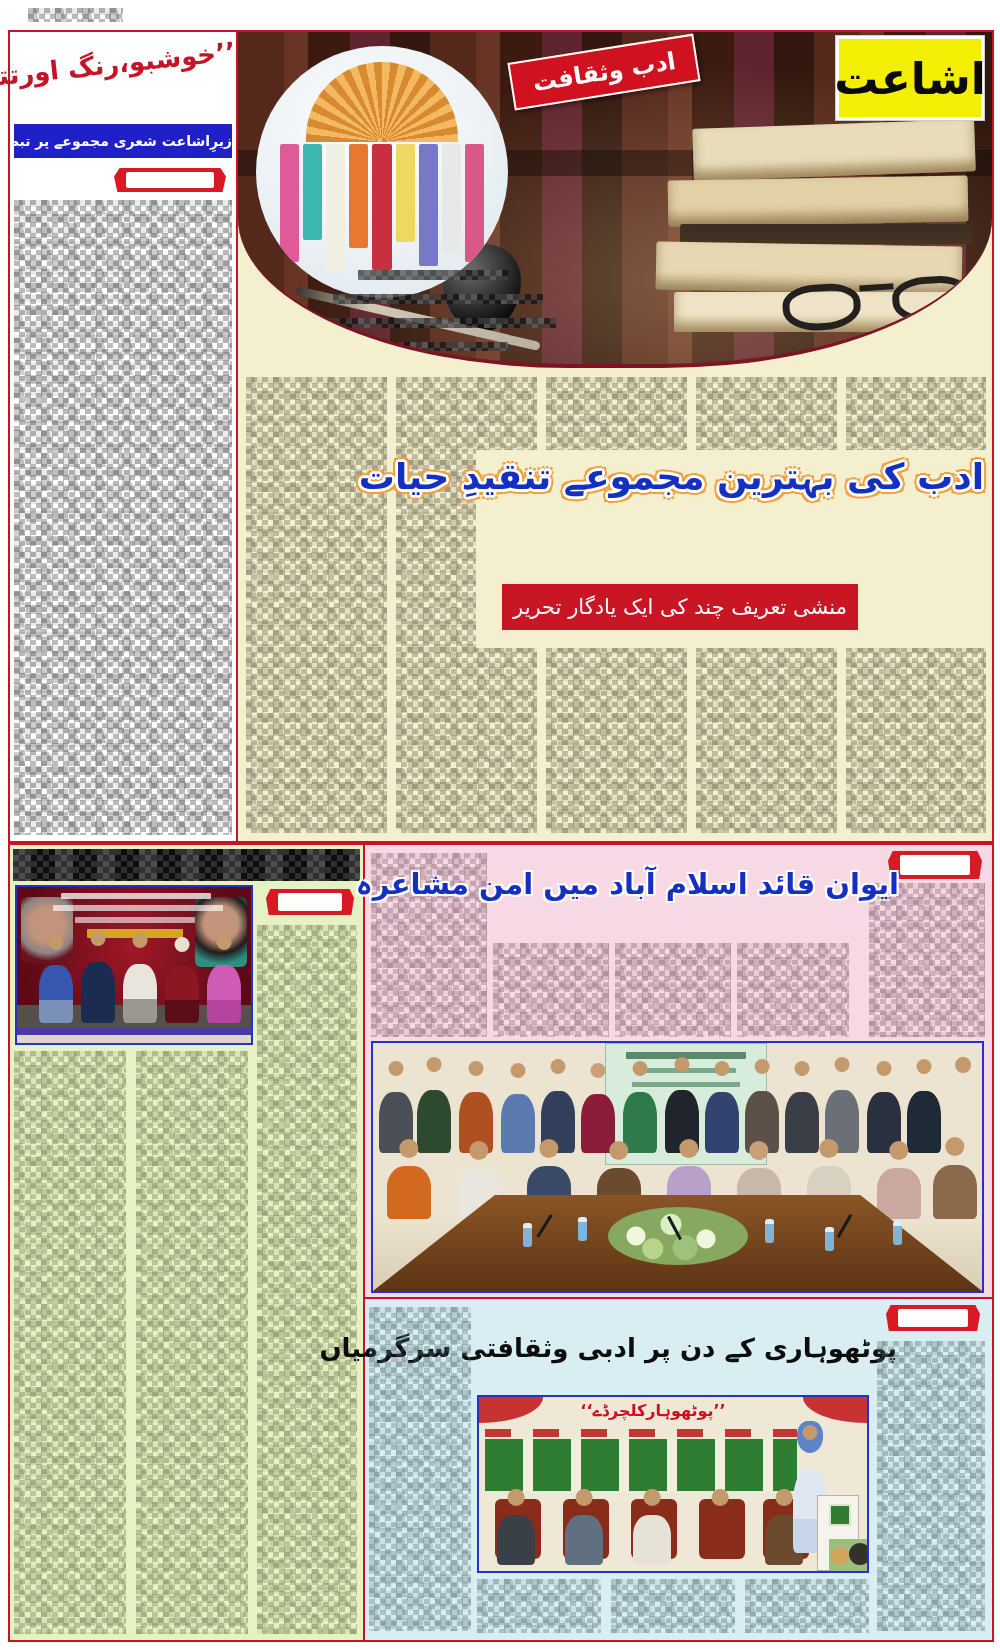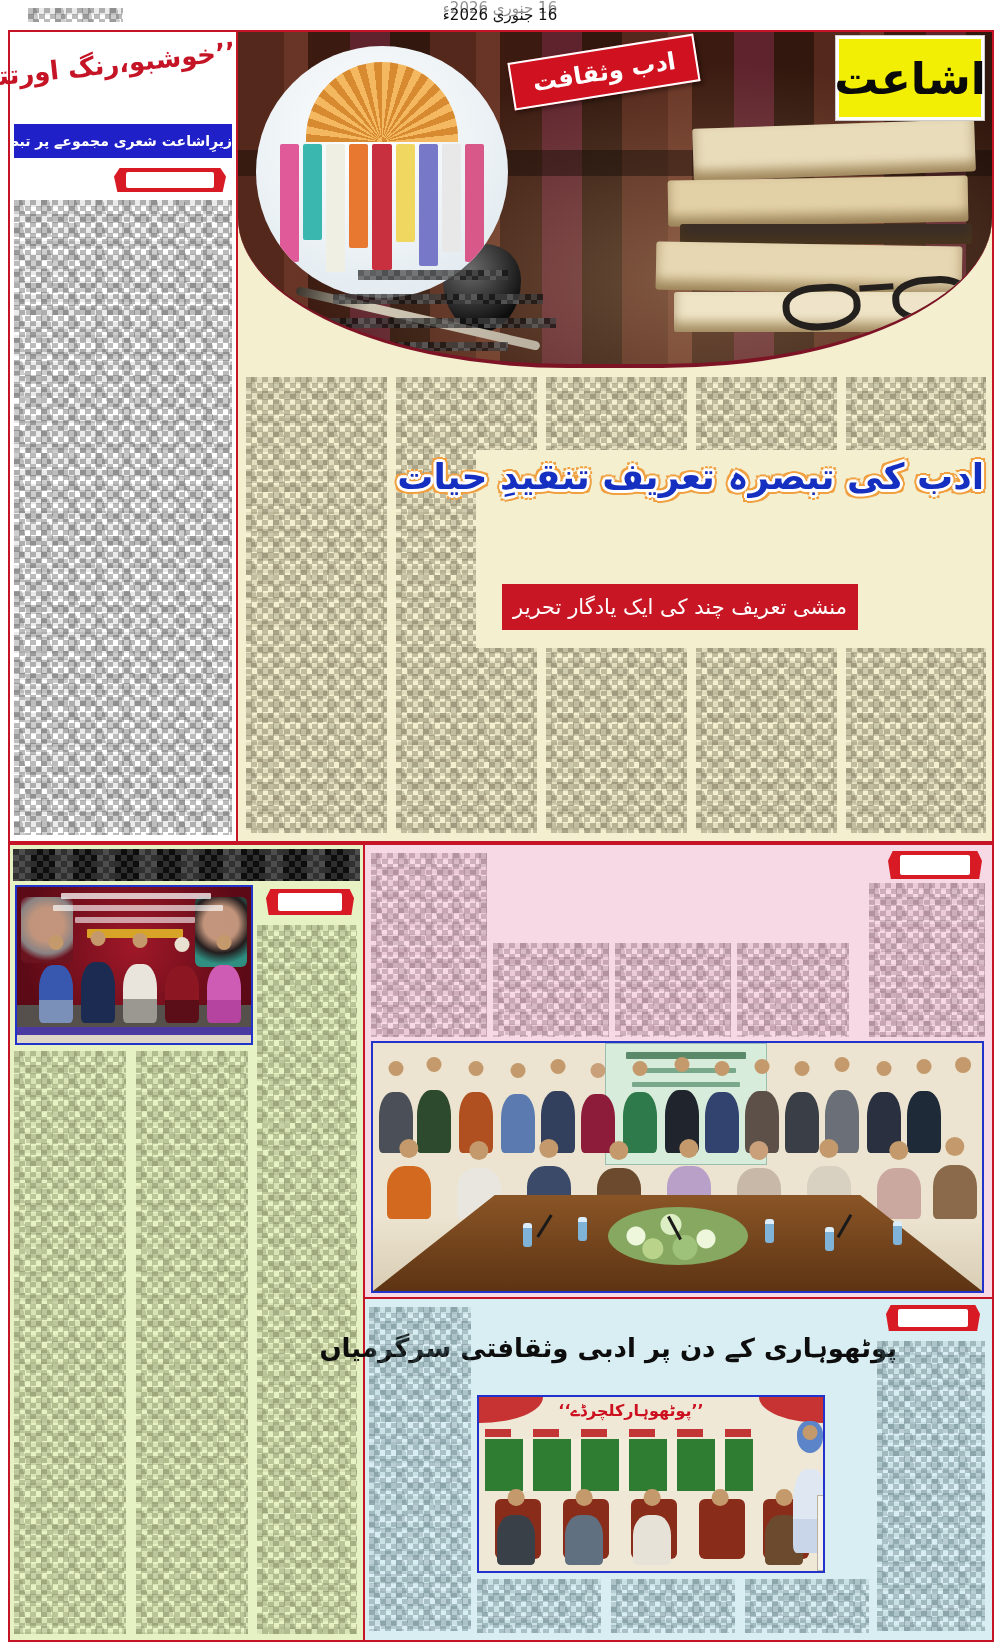--- a/index.html
+++ b/index.html
@@ -126,21 +126,21 @@
        radial-gradient(circle at 55% 70%,#9ec27a 12px,transparent 13px),
        radial-gradient(circle at 32% 72%,#b9d48a 10px,transparent 11px),#86a860;}
   .bottle{position:absolute;width:9px;height:24px;border-radius:3px;
      background:linear-gradient(180deg,#dceefc 0 22%,#7fb3d8 22%);}
   .mic{position:absolute;width:3px;height:26px;background:#1a1a1a;}
 
   
   .cyansect{left:363px;top:1297px;width:631px;height:345px;background:var(--cyan-bg,#d9eef2);}
   .cyan-headline{position:absolute;left:82px;top:34px;width:450px;text-align:center;
      font-weight:bold;font-size:26px;color:#0d0d0d;white-space:nowrap;}
-  .photo-event{position:absolute;left:112px;top:96px;width:348px;height:178px;border:2px solid #2233cc;
+  .photo-event{position:absolute;left:112px;top:96px;width:392px;height:178px;border:2px solid #2233cc;
      box-sizing:border-box;overflow:hidden;background:#efe8d6;}
   .curtain{position:absolute;top:0;width:64px;height:26px;background:#c63332;}
   .curtain.l{left:0;border-radius:0 0 100% 0;}
   .curtain.r{right:0;border-radius:0 0 0 100%;}
   .event-title{position:absolute;left:0;right:40px;top:4px;text-align:center;font-weight:bold;
      font-size:16px;color:#cc1020;white-space:nowrap;}
   .panelrow-head{position:absolute;left:6px;right:70px;top:32px;height:8px;
      background:repeating-linear-gradient(90deg,#c23636 0 26px,transparent 26px 48px);}
   .panelrow{position:absolute;left:6px;right:70px;top:42px;height:52px;
      background:repeating-linear-gradient(90deg,#2f7d33 0 38px,#f3eddc 38px 48px);}
@@ -159,21 +159,20 @@
      width:44%;aspect-ratio:1/1;border-radius:50%;background:var(--skin,#c49a6c);}
   .person::after{content:"";position:absolute;top:34%;left:0;right:0;bottom:0;
      border-radius:40% 40% 10% 10%;
      background:linear-gradient(180deg,var(--shirt,#334) 0 60%,var(--pants,var(--shirt,#334)) 60% 100%);}
 </style>
 </head>
 <body>
 
 <div class="page">
 
-  <div class="date-line" dir="rtl">16 جنوری 2026ء</div>
   <div class="corner-frag px tone-gray"></div>
 
   <div class="sect review">
     <div class="review-headline" dir="rtl">’’خوشبو،رنگ اورتتلی‘‘</div>
     <div class="review-sub" dir="rtl">زیرِاشاعت شعری مجموعے پر تبصرہ</div>
     <div class="ribbon" style="right:10px;top:136px;width:112px;height:24px;">
       <span class="inner px tone-gray"></span>
     </div>
     <div class="review-scan px tone-gray"></div>
   </div>
@@ -222,21 +221,21 @@
       <div class="logo-box" dir="rtl">اشاعت</div>
     </div>
 
     <div class="col px tone-cream" style="left:8px;top:345px;width:141px;bottom:8px;"></div>
     <div class="col px tone-cream" style="left:158px;top:345px;width:141px;bottom:8px;"></div>
     <div class="col px tone-cream" style="left:308px;top:345px;width:141px;bottom:8px;"></div>
     <div class="col px tone-cream" style="left:458px;top:345px;width:141px;bottom:8px;"></div>
     <div class="col px tone-cream" style="left:608px;top:345px;width:140px;bottom:8px;"></div>
 
     <div class="main-head-wrap">
-      <div class="main-headline" dir="rtl">ادب کی تبصرہ تعریف تنقیدِ حیات</div>
+      <div class="main-headline" dir="rtl">ادب کی بہترین مجموعے تنقیدِ حیات</div>
       <div class="main-sub" dir="rtl">منشی تعریف چند کی ایک یادگار تحریر</div>
     </div>
   </div>
 
   <div class="sect greensect">
     <div class="black-band px-dark"></div>
 
     <div class="photo-award">
       <div class="portrait" style="left:4px;top:10px;width:52px;height:66px;background:radial-gradient(circle at 50% 42%,#c9a084 36%,#8d8d8d 62%,#6b1420 78%);"></div>
       <div class="portrait" style="right:4px;top:10px;width:52px;height:70px;background:radial-gradient(circle at 50% 38%,#c9a084 34%,#1d1d1d 58%,#2a9a8a 80%);"></div>
@@ -265,20 +264,21 @@
 
   <div class="sect pinksect">
     <div class="ribbon" style="right:10px;top:6px;width:94px;height:28px;">
       <span class="inner px tone-gray"></span>
     </div>
     <div class="col px tone-pink" style="left:6px;top:8px;width:116px;height:184px;"></div>
     <div class="col px tone-pink" style="left:128px;top:98px;width:116px;height:94px;"></div>
     <div class="col px tone-pink" style="left:250px;top:98px;width:116px;height:94px;"></div>
     <div class="col px tone-pink" style="left:372px;top:98px;width:112px;height:94px;"></div>
     <div class="col px tone-pink" style="left:504px;top:38px;width:116px;height:154px;"></div>
+    <div class="pink-headline" dir="rtl">ایوان قائد اسلام آباد میں امن مشاعرہ</div>
 
     <div class="photo-group">
       <div class="poster">
         <div class="strip" style="left:20px;top:8px;width:120px;height:7px;background:#5a8a6a;"></div>
         <div class="strip" style="left:30px;top:24px;width:100px;height:5px;background:#7aa88a;"></div>
         <div class="strip" style="left:26px;top:38px;width:108px;height:5px;background:#7aa88a;"></div>
       </div>
       <div class="person" style="left:6px;top:18px;width:34px;height:92px;--shirt:#4a4f58;"></div>
       <div class="person" style="left:44px;top:14px;width:34px;height:96px;--shirt:#2e4a2e;"></div>
       <div class="person" style="left:86px;top:18px;width:34px;height:92px;--shirt:#b05020;"></div>

